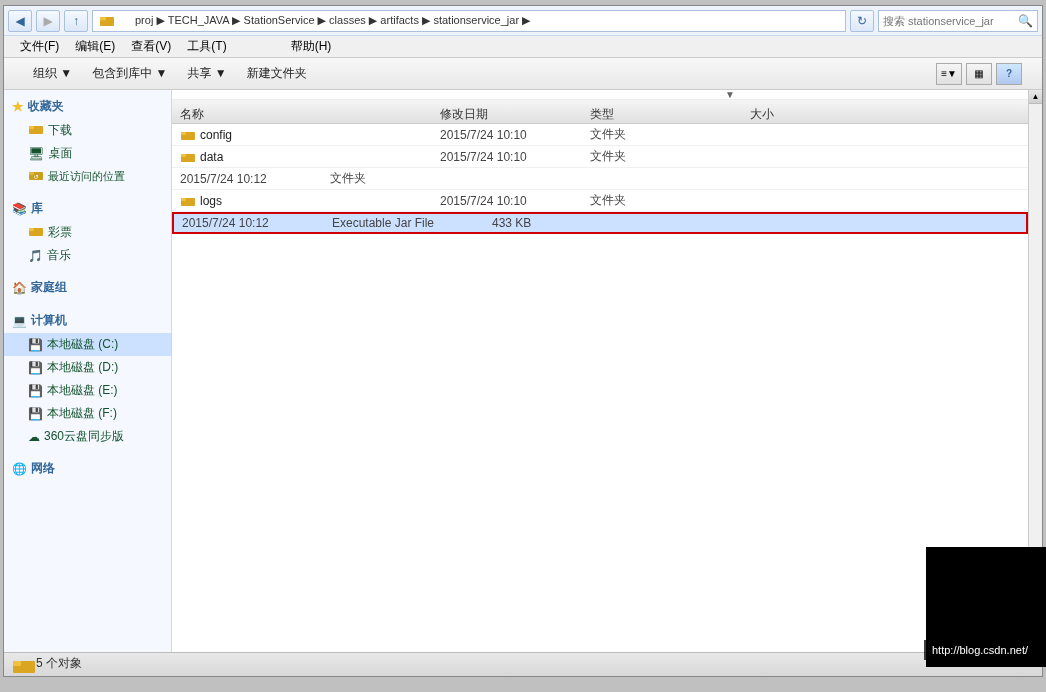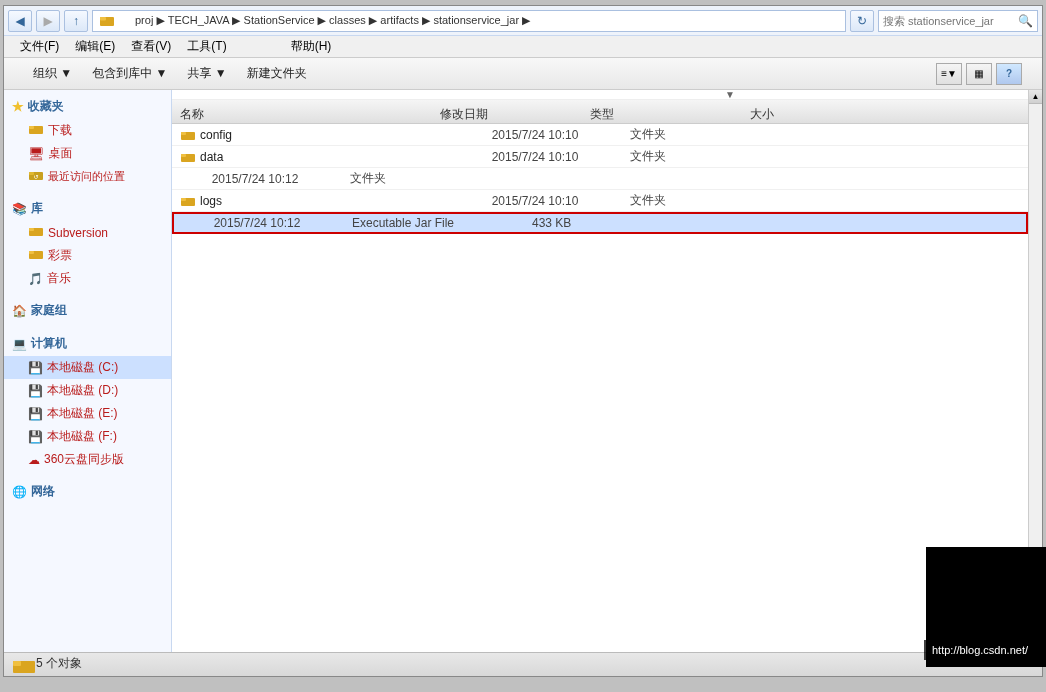--- a/index.html
+++ b/index.html
@@ -191,21 +191,21 @@
       font-weight: bold;
       color: #336699;
       cursor: pointer;
       gap: 4px;
     }
     .sidebar-item {
       display: flex;
       align-items: center;
       padding: 3px 8px 3px 24px;
       font-size: 12px;
-      color: #b91c1c;
+      color: #14532d;
       cursor: pointer;
       gap: 4px;
       white-space: nowrap;
     }
     .sidebar-item.selected { background: #cce0ff; }
 
     
     .file-list {
       flex: 1;
       background: white;
@@ -229,37 +229,36 @@
     .col-type { width: 160px; font-size: 12px; color: #333; cursor: pointer; }
     .col-size { width: 80px; font-size: 12px; color: #333; cursor: pointer; }
 
     .file-row {
       height: 22px;
       display: flex;
       align-items: center;
       padding: 0 8px;
       border-bottom: 1px solid #f0f0f0;
       cursor: pointer;
-      gap: 20px;
     }
     .file-row.selected {
       background: #cce0ff;
       border: 2px solid #cc0000;
     }
     .file-cell-name {
       width: 260px;
       display: flex;
       align-items: center;
       gap: 4px;
       font-size: 12px;
       color: #222;
       overflow: hidden;
       white-space: nowrap;
     }
-    .file-cell-date { width: 150px; font-size: 12px; color: #444; text-align: center; }
+    .file-cell-date { width: 150px; font-size: 12px; color: #444; }
     .file-cell-type { width: 160px; font-size: 12px; color: #444; }
     .file-cell-size { width: 80px; font-size: 12px; color: #444; }
 
     
     .status-bar {
       height: 24px;
       background: linear-gradient(to bottom, #e8e8e8, #d8d8d8);
       border-top: 1px solid #bbb;
       display: flex;
       align-items: center;
@@ -369,29 +368,20 @@
             </svg>
         </span>
         <span style="font-size:11px;">最近访问的位置</span>
       </div>
 
       <div style="height:8px;"></div>
 
       <div class="sidebar-section-header">
         <span style="font-size:12px;">📚</span>
         <span>库</span>
-      </div>
-      <div class="sidebar-item">
-        <span>
-          <svg width="16" height="14">
-              <rect x="1" y="4" width="14" height="8" rx="1" fill="#daa520"></rect>
-              <rect x="1" y="4" width="5" height="3" rx="1" fill="#f0c040"></rect>
-            </svg>
-        </span>
-        <span>Subversion</span>
       </div>
       <div class="sidebar-item">
         <span>
           <svg width="16" height="14">
               <rect x="1" y="4" width="14" height="8" rx="1" fill="#daa520"></rect>
               <rect x="1" y="4" width="5" height="3" rx="1" fill="#f0c040"></rect>
             </svg>
         </span>
         <span>彩票</span>
       </div>

